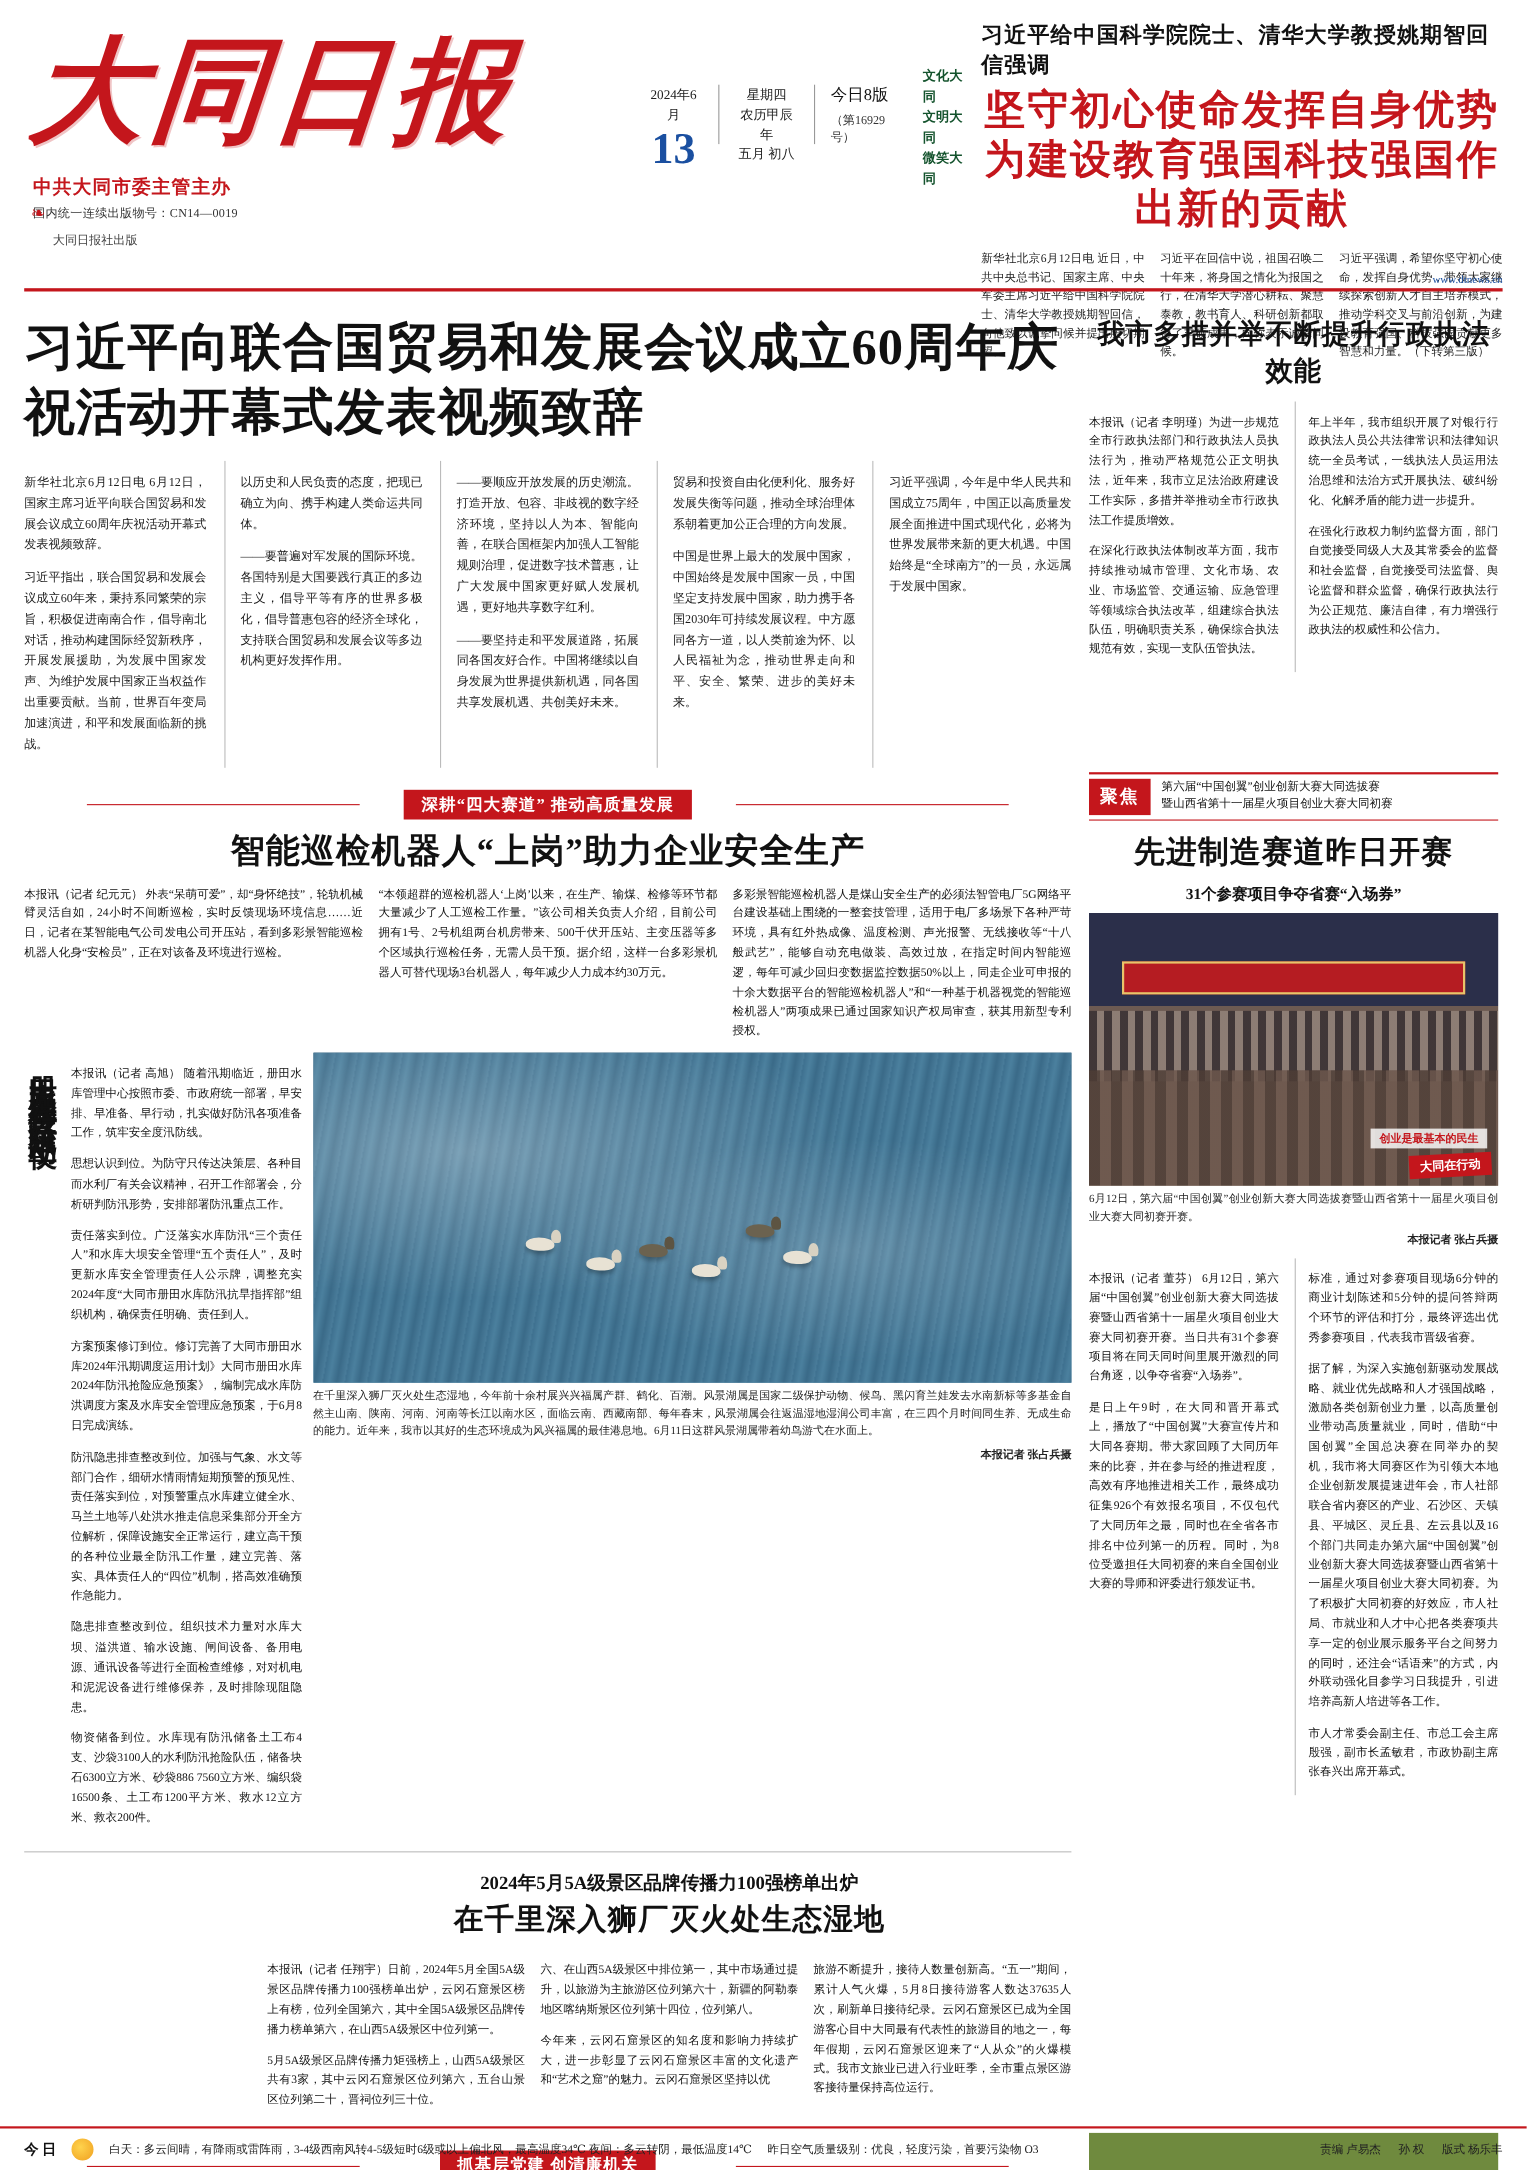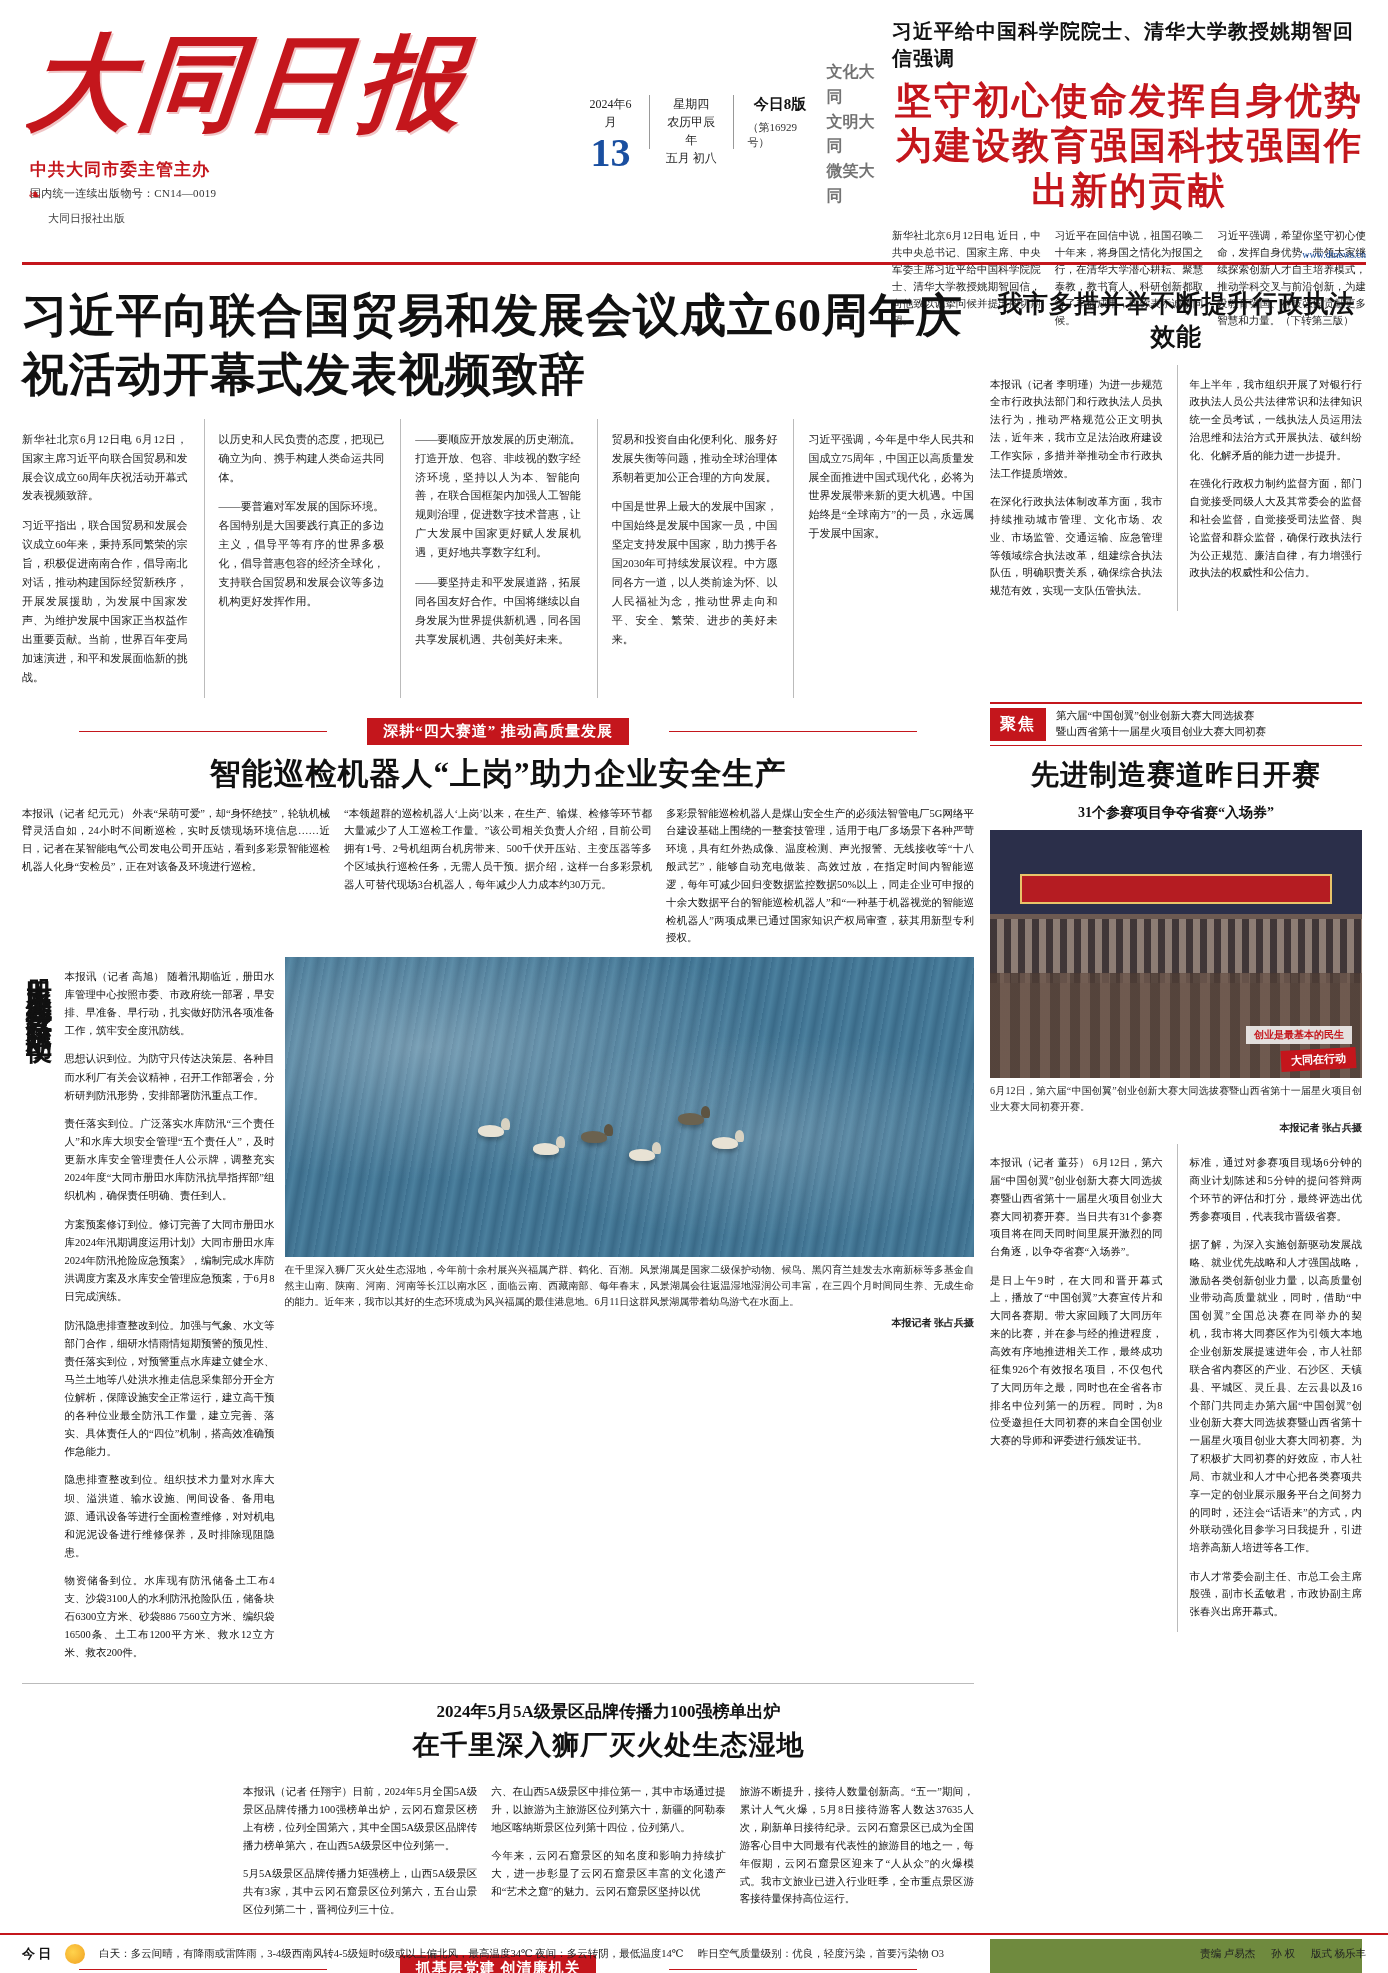--- a/index.html
+++ b/index.html
@@ -39,23 +39,23 @@
   .flame { color: #c4161c; font-size: 16px; position: absolute; left: 6px; bottom: 22px; }
 
   .mast-center {
     width: 300px; padding-top: 46px; margin-left: 4px;
     display: flex; align-items: center; gap: 0;
   }
   .datebox { display: flex; align-items: stretch; gap: 6px; }
   .dateblock { text-align: center; font-size: 12px; line-height: 1.5; color: #222; }
   .bigday { font-size: 40px; font-weight: bold; color: #1a4fa0; line-height: 1; margin-top: 2px; }
   .date-v { border-left: 1px solid #999; height: 54px; margin: 0 8px; }
-  .todaypages { text-align: center; font-size: 15px; font-weight: bold; }
+  .todaypages { font-size: 15px; font-weight: normal; }
   .issueno { font-size: 11px; color: #333; margin-top: 6px; }
-  .slogan { margin-left: 14px; font-size: 16px; color: #737373; font-weight: bold; line-height: 1.55; }
+  .slogan { margin-left: 14px; font-size: 12px; color: #14532d; font-weight: bold; line-height: 1.55; }
 
   .mast-right { flex: 1; padding-left: 6px; padding-top: 4px; }
   .mr-kicker { font-size: 20px; font-weight: bold; color: #111; letter-spacing: 1px; margin-bottom: 6px; }
   .mr-head1, .mr-head2 {
     font-size: 37px; font-weight: bold; color: #c4161c; letter-spacing: 2px;
     text-align: center; line-height: 1.22;
   }
   .mr-cols { display: flex; gap: 14px; margin-top: 14px; }
   .mr-col { flex: 1; font-size: 10.5px; line-height: 1.62; color: #222; text-align: justify; }
 

